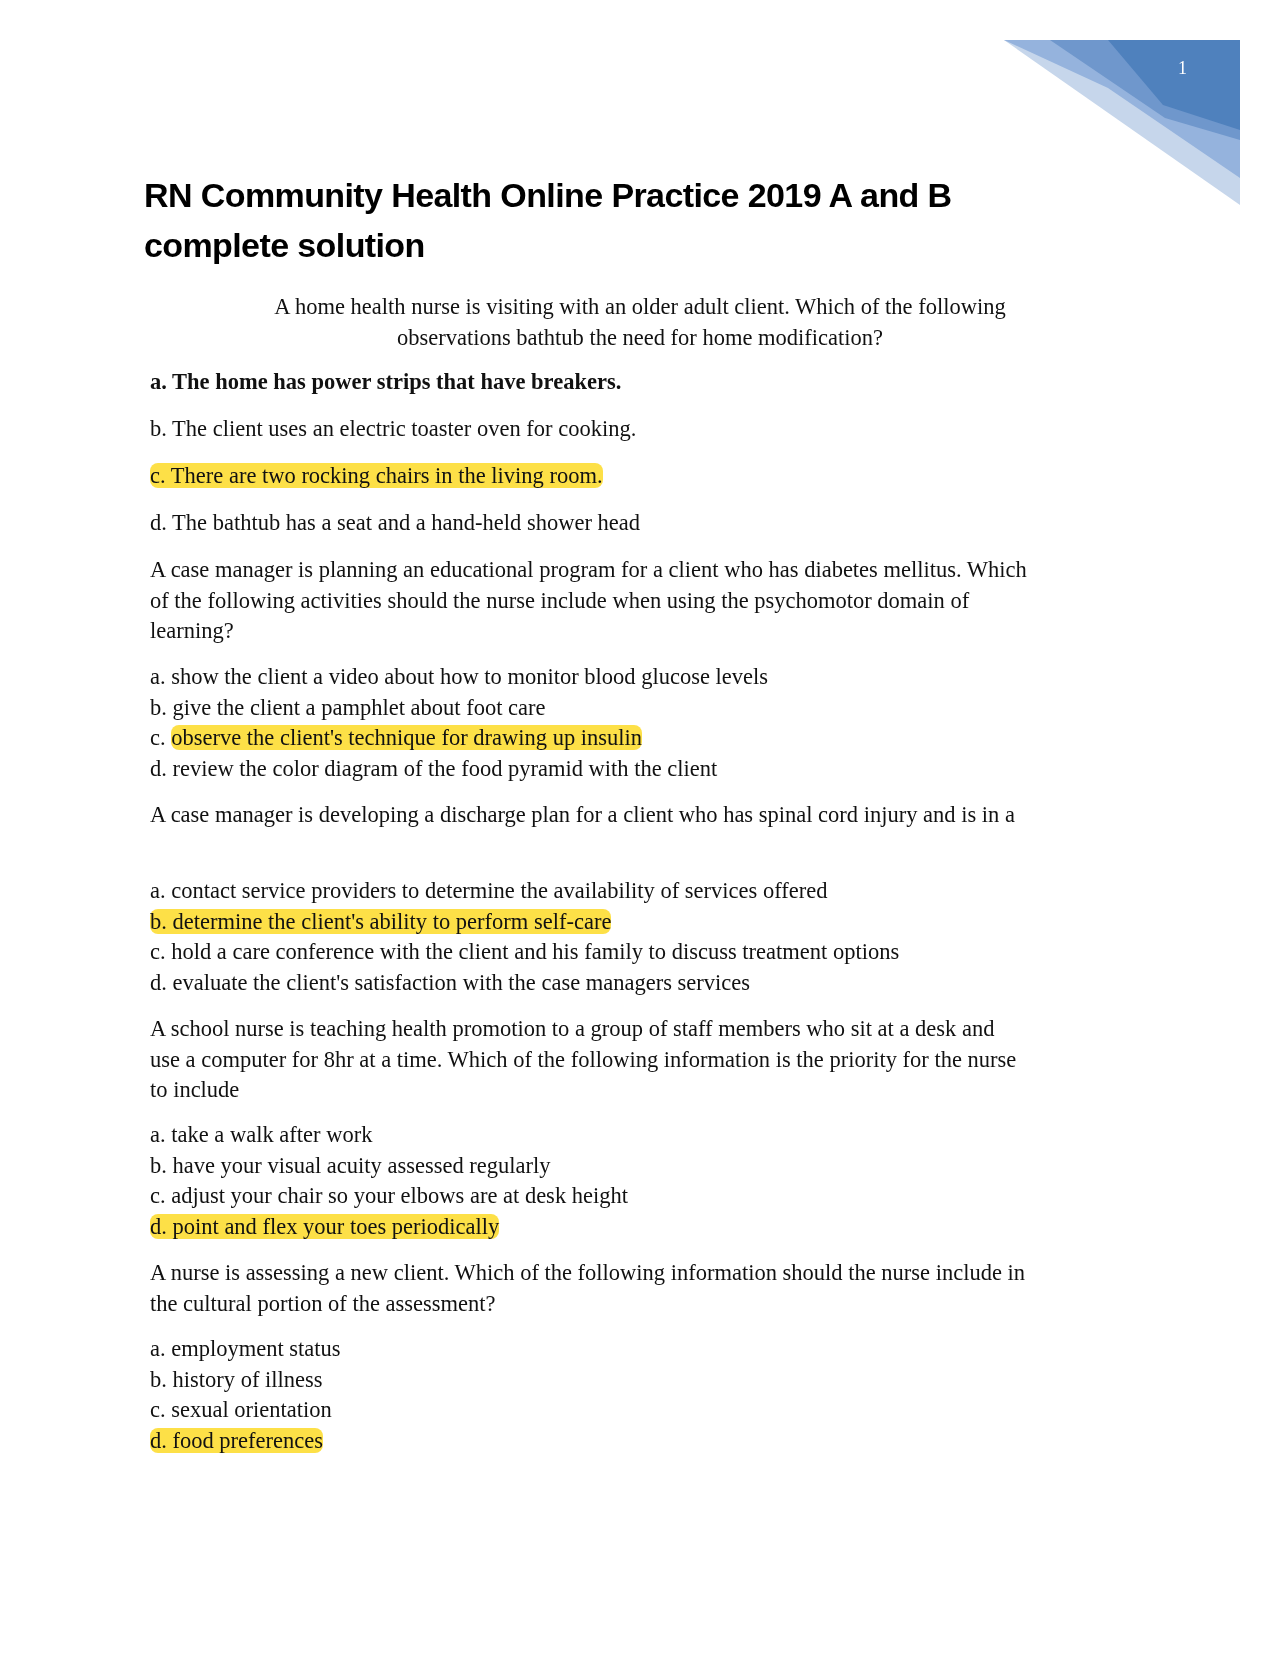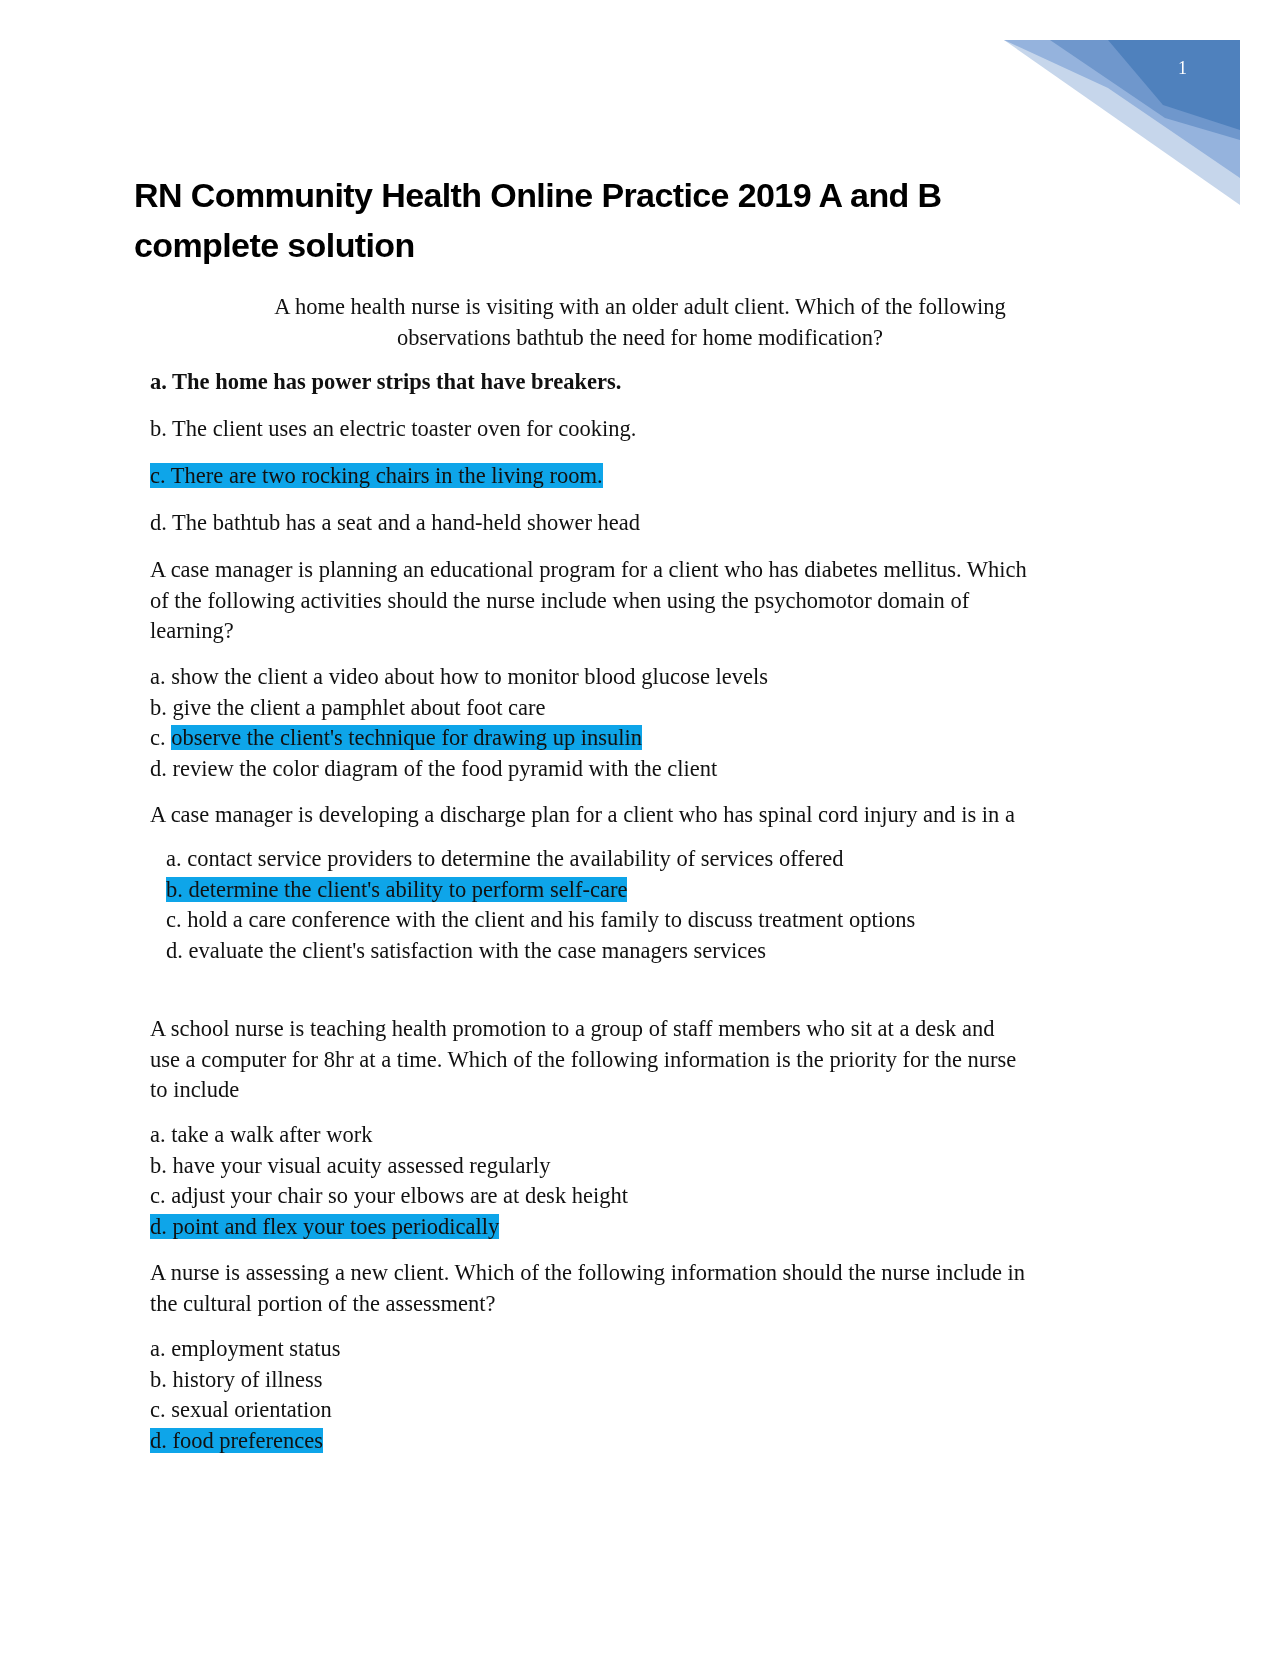--- a/index.html
+++ b/index.html
@@ -1,22 +1,22 @@
 <!DOCTYPE html>
 <html><head>
   <meta charset="utf-8">
   <style>
     html, body { margin: 0; padding: 0; background: #ffffff; }
     body { width: 1280px; height: 1656px; position: relative; overflow: hidden; font-family: "Liberation Serif", serif; color: #111; }
     .corner { position: absolute; left: 0; top: 0; width: 1280px; height: 220px; }
     .page-num { position: absolute; left: 1178px; top: 58px; font-size: 18px; color: #ffffff; font-family: "Liberation Serif", serif; }
-    .title { position: absolute; left: 134px; top: 170px; width: 960px; font-family: "Liberation Sans", sans-serif; font-weight: bold; font-size: 34px; line-height: 50px; letter-spacing: -0.6px; color: #000; }
+    .title { position: absolute; left: 144px; top: 170px; width: 960px; font-family: "Liberation Sans", sans-serif; font-weight: bold; font-size: 34px; line-height: 50px; letter-spacing: -0.6px; color: #000; }
     .block { position: absolute; left: 150px; width: 980px; font-size: 22.5px; line-height: 30.5px; }
     .q-bold { font-weight: normal; text-align: center; }
-    .hl { background: #0ea5e9; }
+    .hl { background: #fde047; border-radius: 8px; }
     p { margin: 0; }
   </style>
 </head>
 <body>
 
 <svg class="corner" viewBox="0 0 1280 220" xmlns="http://www.w3.org/2000/svg">
   <polygon points="1004,40 1240,40 1240,205" fill="#c6d6eb"></polygon>
   <polygon points="1004,40 1240,40 1240,178 1108,88" fill="#95b3dd"></polygon>
   <polygon points="1050,40 1240,40 1240,140 1165,118" fill="#6f97cc"></polygon>
   <polygon points="1108,40 1240,40 1240,130 1163,105" fill="#4f81bd"></polygon>
@@ -45,21 +45,21 @@
 <div class="block" style="top:662px;">
   <p>a. show the client a video about how to monitor blood glucose levels</p>
   <p>b. give the client a pamphlet about foot care</p>
   <p><span style="white-space:pre;">c. </span><span class="hl">observe the client's technique for drawing up insulin</span></p>
   <p>d. review the color diagram of the food pyramid with the client</p>
 </div>
 
 <div class="block" style="top:800px;">
   <p>A case manager is developing a discharge plan for a client who has spinal cord injury and is in a</p>
 </div>
-<div class="block" style="top:844px;margin-left:16px;">
+<div class="block" style="top:876px;">
   <p>a. contact service providers to determine the availability of services offered</p>
   <p><span class="hl">b. determine the client's ability to perform self-care</span></p>
   <p>c. hold a care conference with the client and his family to discuss treatment options</p>
   <p>d. evaluate the client's satisfaction with the case managers services</p>
 </div>
 
 <div class="block" style="top:1014px;">
   <p>A school nurse is teaching health promotion to a group of staff members who sit at a desk and</p>
   <p>use a computer for 8hr at a time. Which of the following information is the priority for the nurse</p>
   <p>to include</p>

